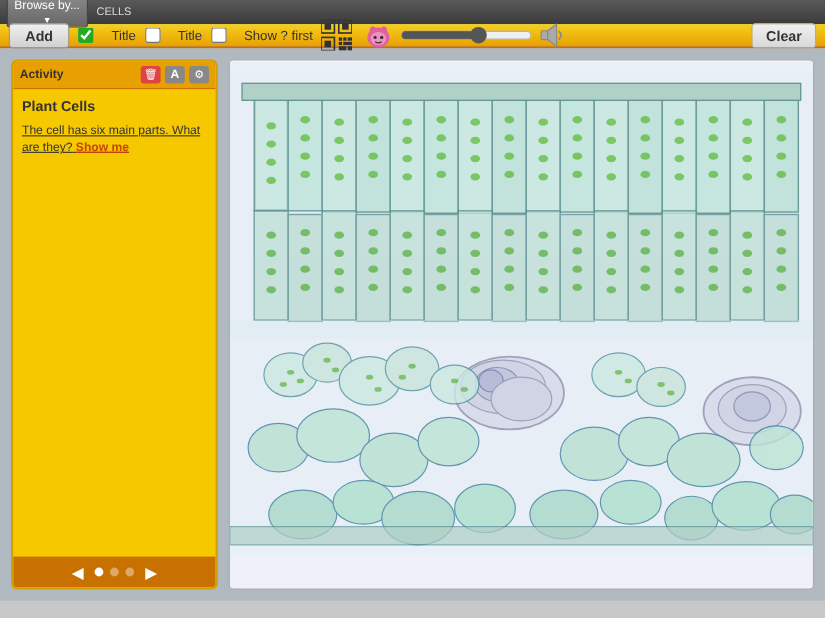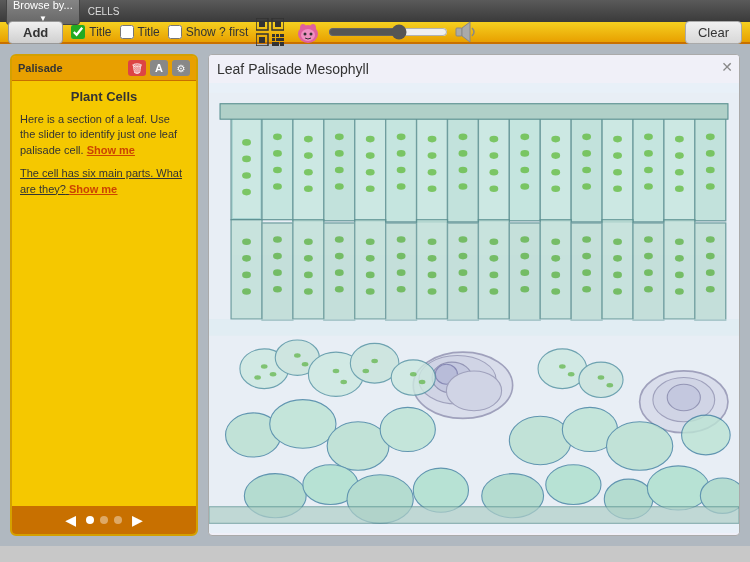--- a/index.html
+++ b/index.html
@@ -58,21 +58,21 @@
       border-radius: 4px;
       font-size: 13px;
       font-weight: bold;
       padding: 3px 14px;
       cursor: pointer;
       color: #333;
     }
     .checkbox-group {
       display: flex;
       align-items: center;
-      gap: 4px;
+      gap: 16px;
       font-size: 12px;
       color: #333;
     }
     .checkbox-group input[type="checkbox"] {
       width: 14px;
       height: 14px;
       cursor: pointer;
     }
     
     #title-check {
@@ -98,21 +98,21 @@
       accent-color: #555;
       cursor: pointer;
     }
 
     
     #clear-btn {
       background: linear-gradient(to bottom, #f0f0f0, #d8d8d8);
       border: 1px solid #aaa;
       border-radius: 4px;
       font-size: 13px;
-      font-weight: normal;
+      font-weight: bold;
       padding: 3px 12px;
       cursor: pointer;
       color: #333;
     }
 
     
     #main-content {
       display: flex;
       width: 100%;
       height: calc(562px - 22px - 38px);
@@ -172,21 +172,20 @@
     }
 
     #activity-body {
       padding: 8px;
       flex: 1;
     }
     #plant-cells-title {
       font-size: 13px;
       font-weight: bold;
       color: #333;
-      text-align: center;
       margin-bottom: 8px;
     }
     #activity-text {
       font-size: 11px;
       color: #333;
       line-height: 1.4;
       margin-bottom: 8px;
     }
     .show-me-link {
       color: #cc4400;
@@ -326,53 +325,47 @@
 
   <div id="toolbar-spacer"></div>
 
   <button id="clear-btn">Clear</button>
 </div>
 
 <div id="main-content">
 
   <div id="activity-panel">
     <div id="activity-header">
-      <span id="activity-title">Palisade</span>
+      <span id="activity-title">Activity</span>
       <div id="activity-icons">
         <button class="activity-icon-btn">🗑</button>
         <button class="activity-icon-btn font" style="font-weight:bold;font-size:11px;">A</button>
         <button class="activity-icon-btn settings">⚙</button>
       </div>
     </div>
 
     <div id="activity-body">
       <div id="plant-cells-title">Plant Cells</div>
-      <div id="activity-text">
-        <span>Here is a section of a leaf. Use the slider to identify just one leaf palisade cell.</span>
-        <span> </span>
-        <span class="show-me-link">Show me</span>
-      </div>
       <div id="activity-text" style="font-size:11px;color:#333;line-height:1.4;margin-top:6px;text-decoration:underline;">
         <span>The cell has six main parts. What are they?</span>
         <span> </span>
         <span class="show-me-link">Show me</span>
       </div>
     </div>
 
     <div id="activity-nav">
       <button class="nav-btn">◀</button>
       <span class="nav-dot active"></span>
       <span class="nav-dot inactive"></span>
       <span class="nav-dot inactive"></span>
       <button class="nav-btn">▶</button>
     </div>
   </div>
 
   <div id="image-panel">
-    <div id="image-title">Leaf Palisade Mesophyll</div>
     <button id="close-image-btn">✕</button>
     <div id="microscope-image">
       
       <svg id="cell-svg" viewBox="0 0 480 390" xmlns="http://www.w3.org/2000/svg">
 
         <rect width="480" height="390" fill="#e8eef5"></rect>
 
         <g opacity="0.85">
 
           <rect x="20" y="20" width="28" height="95" fill="#c8e8e0" stroke="#5a9090" stroke-width="1.2"></rect>

